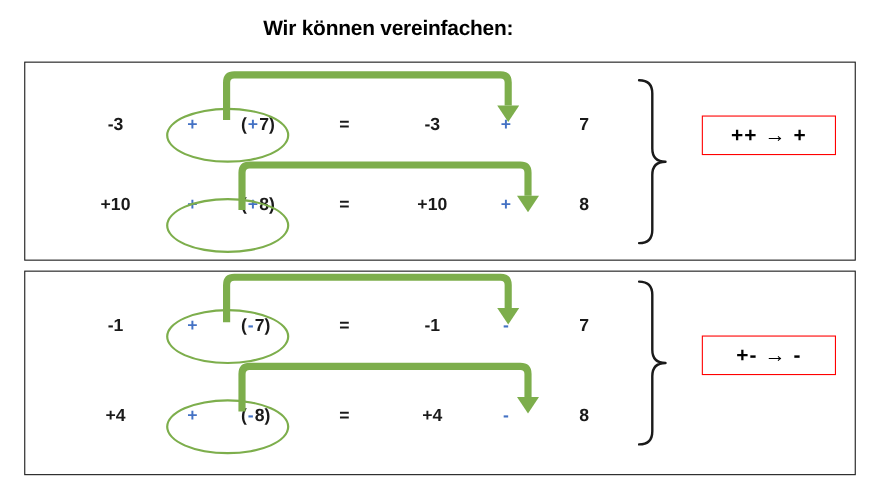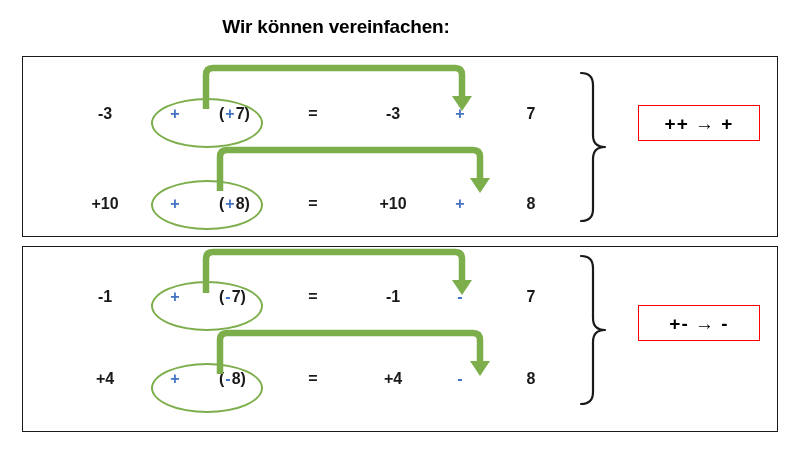--- a/index.html
+++ b/index.html
@@ -10,21 +10,21 @@
   body {
     width: 800px;
     height: 456px;
     position: relative;
     font-family: "Liberation Sans", sans-serif;
     overflow: hidden;
   }
 
   #page-title {
     position: absolute;
-    left: 0;
+    left: 17px;
     top: 16px;
     width: 672px;
     text-align: center;
     font-size: 19px;
     font-weight: bold;
     color: #000000;
     letter-spacing: -0.2px;
   }
 
   .rule-box {
@@ -127,21 +127,21 @@
     <span class="term normal" style="left:486px; width:44px; text-align:center;">7</span>
   </div>
 
   <div class="ellipse" style="left:128px; top:41px; width:108px; height:46px;"></div>
 
   <svg class="connector" style="left:170px; top:6px; width:280px; height:52px;" viewBox="0 0 280 52">
     <path d="M 13 46 L 13 12 Q 13 5 20 5 L 262 5 Q 269 5 269 12 L 269 33" fill="none" stroke="#7DAE4C" stroke-width="6.5" stroke-linecap="butt"></path>
     <path d="M 259 33 L 279 33 L 269 48 Z" fill="#7DAE4C"></path>
   </svg>
 
-  <div class="equation-row" style="top:132px;">
+  <div class="equation-row" style="top:115px;">
     <span class="term normal" style="left:60px; width:44px; text-align:center;">+10</span>
 
     <span class="term sign-blue" style="left:130px; width:44px; text-align:center;">+</span>
 
     <span class="paren-group" style="left:196px;">
       <span>(</span><span class="inner-sign">+</span><span>8</span><span>)</span>
     </span>
 
     <span class="term normal" style="left:268px; width:44px; text-align:center;">=</span>
 

